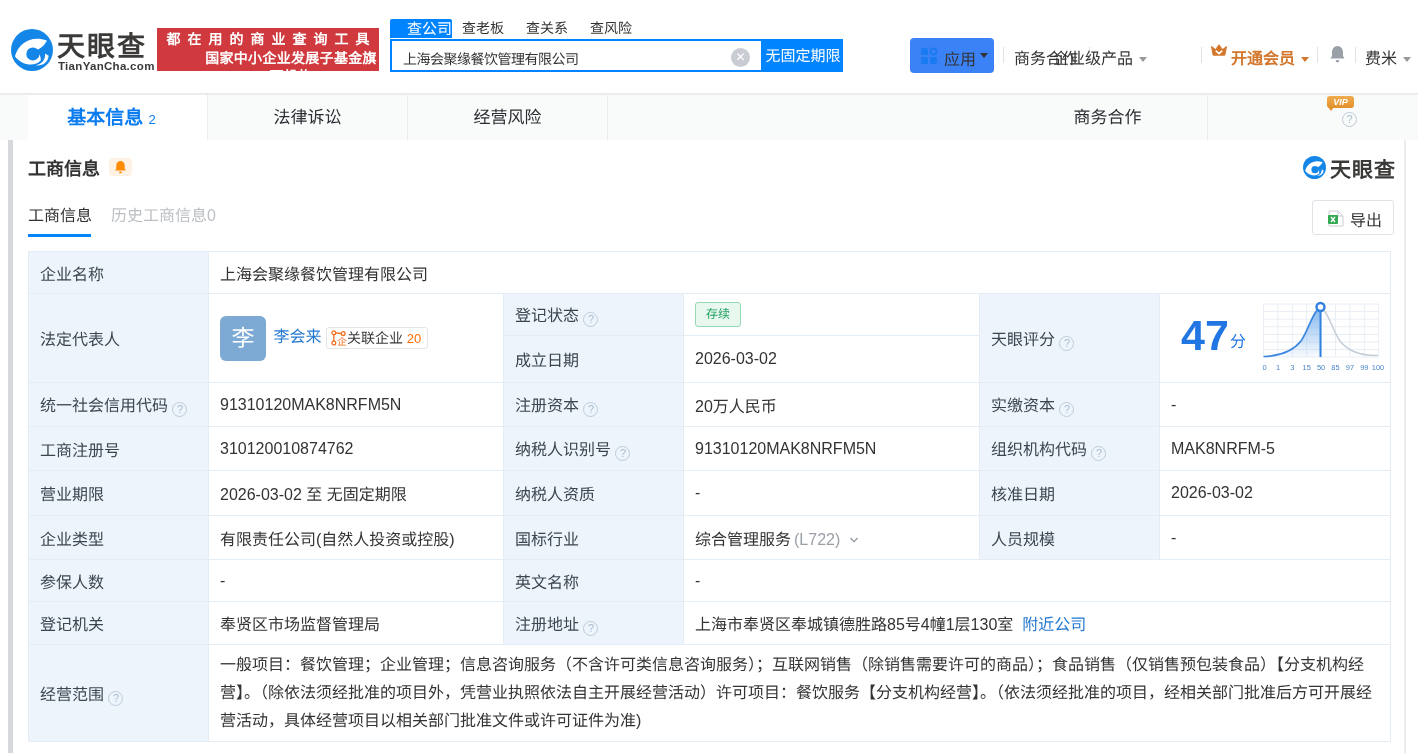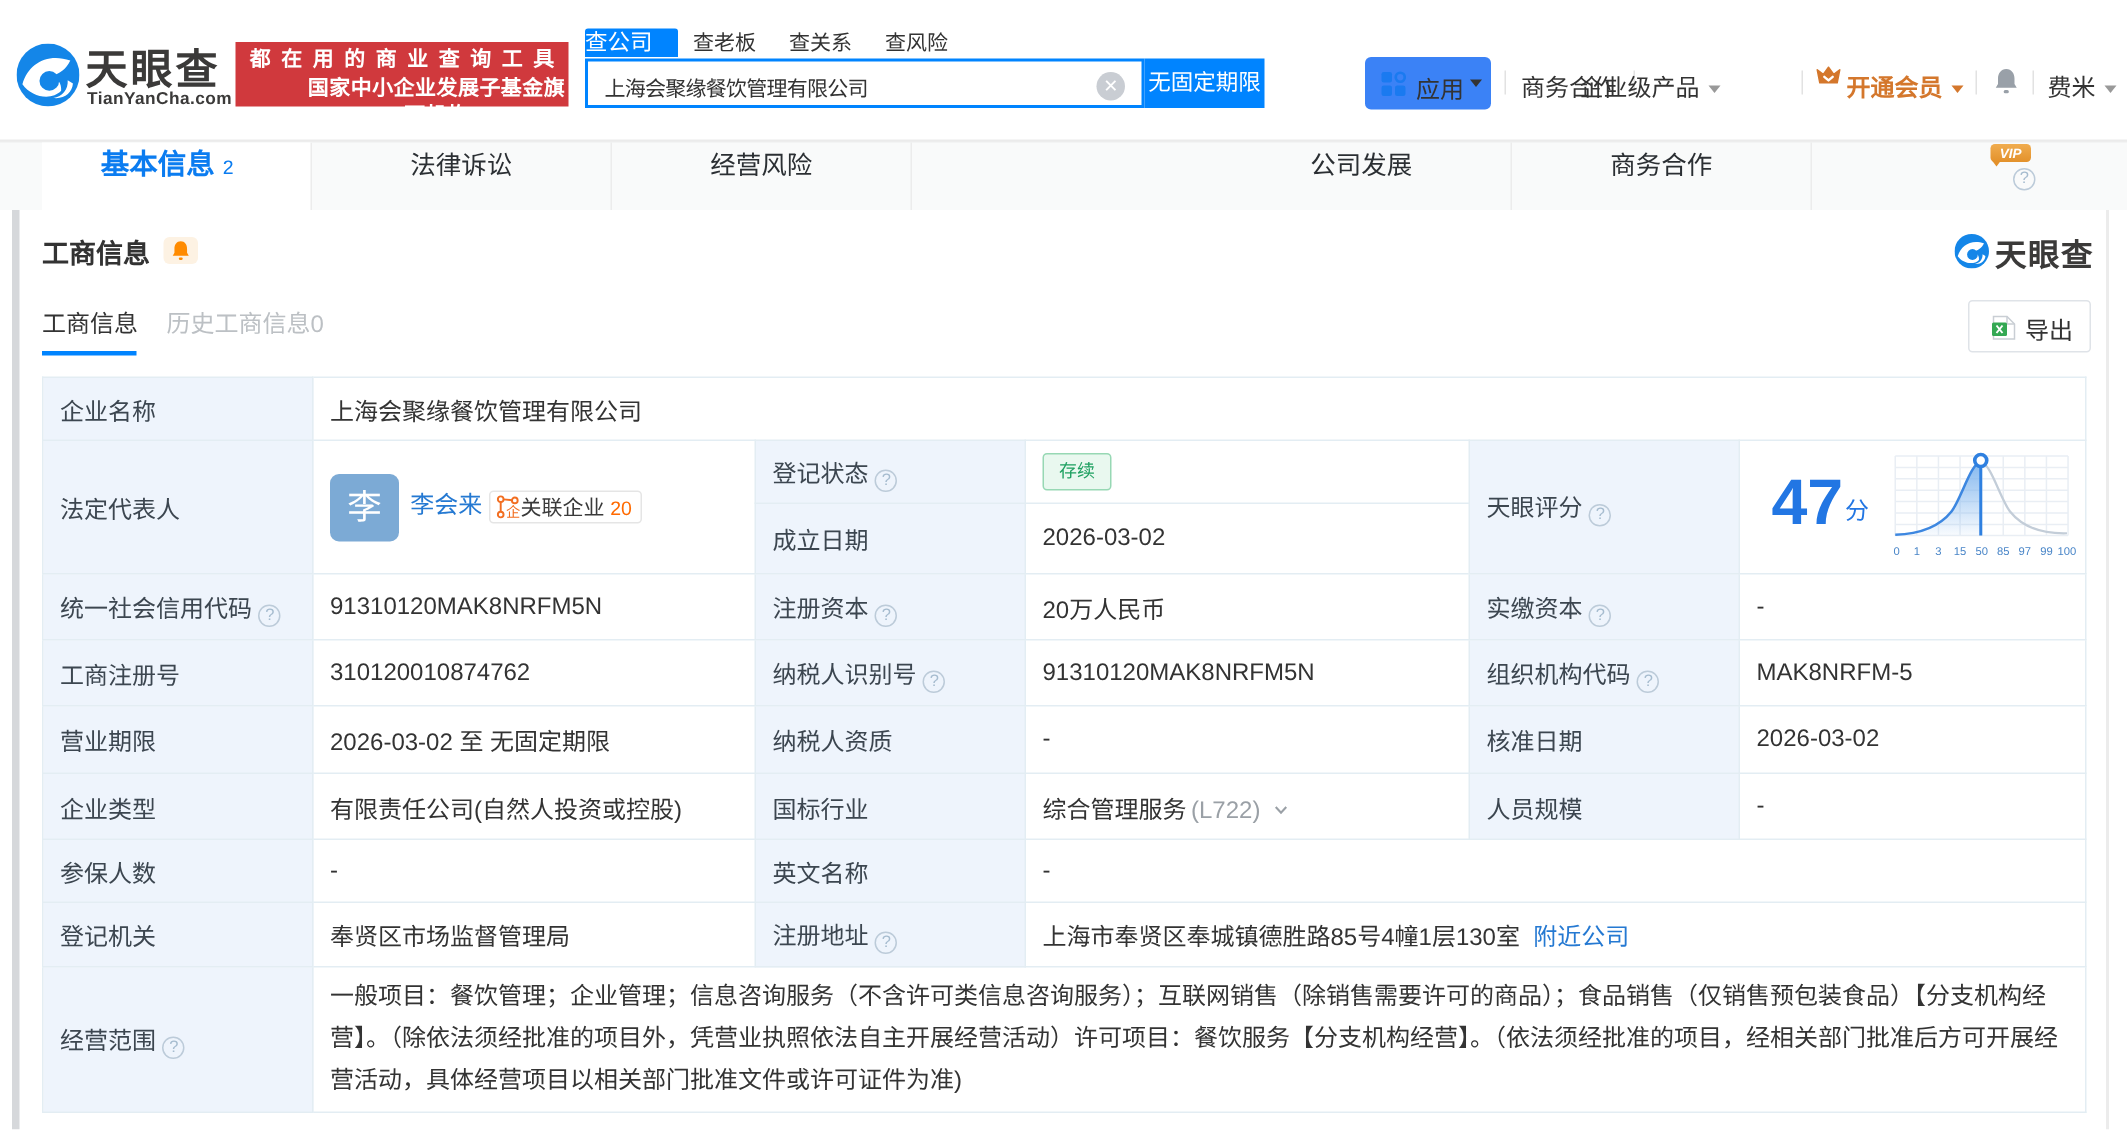--- a/index.html
+++ b/index.html
@@ -12,21 +12,21 @@
 #hdr { position:absolute; left:0; top:0; width:1418px; height:94px; background:#fff; border-bottom:1px solid #ebebeb; }
 #logoTxt { position:absolute; left:57px; top:34px; font-size:28px; line-height:26px; font-weight:bold; color:#3b3a39; letter-spacing:2px; }
 #logoSub { position:absolute; left:58px; top:62px; font-size:11.5px; line-height:9px; font-weight:bold; color:#3b3a39; letter-spacing:0.3px; }
 #redbox { position:absolute; left:157px; top:28px; width:222px; height:43px; background:#d0393d; color:#fff; text-align:center; }
 #redbox .l1 { font-size:14px; font-weight:bold; letter-spacing:7px; margin-top:2px; margin-left:7px; line-height:19px;}
 #redbox .l2 { font-size:14px; font-weight:bold; letter-spacing:0.3px; margin-top:0px; line-height:18px;padding-left:46px;}
 
 
 #stabs { position:absolute; left:390px; top:19px; height:19px; }
 .stab { float:left; font-size:14px; color:#333; line-height:19px; margin-right:22px; }
-.stab.on { background:#0084ff; color:#fff; font-size:15px; width:62px; text-align:left; margin-right:10px; border-radius:2px 2px 0 0;}
+.stab.on { background:#0084ff; color:#fff; font-size:15px; width:62px; text-align:right; margin-right:10px; border-radius:2px 2px 0 0;}
 #sbox { position:absolute; left:390px; top:39px; width:453px; height:33px; }
 #sinput { position:absolute; left:0; top:0; width:373px; height:33px; background:#fff; border:2px solid #0084ff; }
 #sinput .q { position:absolute; left:11px; top:7px; font-size:14px; color:#333; letter-spacing:-0.5px;}
 #sclear { position:absolute; left:339px; top:7px; width:19px; height:19px; border-radius:50%; background:#c9cdd3; color:#fff; font-size:12px; text-align:center; line-height:19px; }
 #sbtn { position:absolute; left:373px; top:0; width:80px; height:33px; background:#0084ff; color:#fff; font-size:15px; text-align:center; line-height:33px; }
 
 
 #appbtn { position:absolute; left:910px; top:38px; width:84px; height:35px; background:#3b82f6; border-radius:4px; }
 #appbtn .t { position:absolute; left:34px; top:8px; font-size:16px; color:#333; }
 #appbtn svg { position:absolute; left:10px; top:9px; }
@@ -37,21 +37,21 @@
 .hitem .caret { border-top-color:#999; margin-left:6px; }
 #vipitem { color:#d4772c; font-weight:bold;}
 #vipitem .caret { border-top-color:#d4772c; }
 
 
 #lstrip { position:absolute; left:8px; top:94px; width:5px; height:659px; background:#d6d8db; }
 #rstrip { position:absolute; left:1404px; top:94px; width:2px; height:659px; background:#ececec; }
 
 
 #navbar { position:absolute; left:0; top:94px; width:1418px; height:46px; background:#f9fafa; border-top:1px solid #ededed; }
-.ntab { position:absolute; top:0; height:45px; line-height:32px; text-align:center; font-size:17px; color:#2b2f33; border-right:1px solid #ececec;}
+.ntab { position:absolute; top:0; height:45px; line-height:45px; text-align:center; font-size:17px; color:#2b2f33; border-right:1px solid #ececec;}
 .ntab.on { background:#fff; color:#0b7cf0; font-weight:bold; border-right:1px solid #ececec; font-size:19px; padding-right:12px; }
 .ntab.on small { font-size:13px; font-weight:normal; color:#0b7cf0; }
 #navHist { color:#c8803b; }
 
 
 #vipbadge { position:absolute; left:1327px; top:96px; width:27px; height:12px; background:linear-gradient(180deg,#f0ac4f,#e3912b); border-radius:3px; color:#fff; font-size:9px; font-weight:bold; font-style:italic; text-align:center; line-height:12px; }
 #vipbadge:after { content:""; position:absolute; left:1px; top:11px; border-left:3px solid transparent; border-right:3px solid transparent; border-top:4px solid #e3912b; }
 .qmark { display:inline-block; width:15px; height:15px; border-radius:50%; border:1px solid #bccbd9; color:#a6bccf; font-size:11px; line-height:13px; text-align:center; vertical-align:-2px; }
 #histq { position:absolute; left:1342px; top:112px; }
 
@@ -148,21 +148,20 @@
     <div class="hitem" style="left:1365px">费米<span class="caret"></span></div>
   </div>
 
   <div id="lstrip"></div>
   <div id="rstrip"></div>
 
   <div id="navbar">
     <div class="ntab on" style="left:28px;width:180px;">基本信息 <small>2</small></div>
     <div class="ntab" style="left:208px;width:200px;">法律诉讼</div>
     <div class="ntab" style="left:408px;width:200px;">经营风险</div>
-    <div class="ntab" style="left:808px;width:200px;">公司发展</div>
     <div class="ntab" style="left:1008px;width:200px;">商务合作</div>
   </div>
   <div id="vipbadge">VIP</div>
   <span class="qmark" id="histq">?</span>
 
   <div id="secTitle">工商信息</div>
   <div id="secBell">
     <svg width="13" height="14" viewBox="0 0 17 18" style="margin-top:2px">
       <path d="M8.5,1 C5,1 3,4 3,7.5 L3,11 L1.5,13.5 L15.5,13.5 L14,11 L14,7.5 C14,4 12,1 8.5,1 Z" fill="#ff8b00"></path>
       <rect x="6.8" y="15" width="3.4" height="2.2" rx="1" fill="#ff8b00"></rect>

